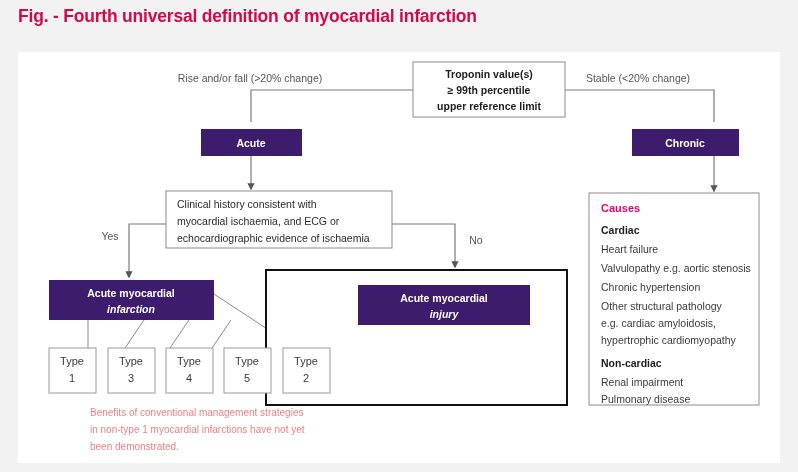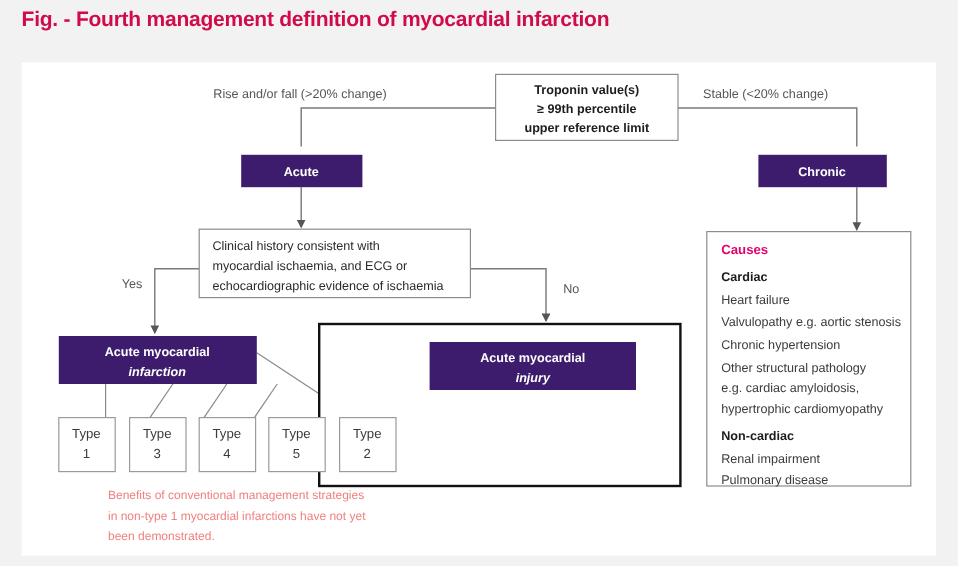--- a/index.html
+++ b/index.html
@@ -46,21 +46,21 @@
   .box-black  { fill: #ffffff; stroke: #111111; stroke-width: 2; }
   .box-type   { fill: #ffffff; stroke: #9a9a9a; stroke-width: 1; }
   .ln         { stroke: #7a7a7a; stroke-width: 1.2; fill: none; }
   .ln-thin    { stroke: #8a8a8a; stroke-width: 1; fill: none; }
 </style>
 </head>
 <body>
 
 <div id="root">
 
-  <div id="fig-title">Fig. - Fourth management definition of myocardial infarction</div>
+  <div id="fig-title">Fig. - Fourth universal definition of myocardial infarction</div>
 
   <div id="diagram-card">
     <svg id="flow" viewBox="0 0 762 411">
       <defs>
         <marker id="arrow" viewBox="0 0 10 10" refX="8" refY="5" markerWidth="6" markerHeight="6" orient="auto-start-reverse">
           <path d="M 0 0 L 10 5 L 0 10 z" fill="#55565a"></path>
         </marker>
       </defs>
 
       <path class="ln" d="M 395 38 L 233 38 L 233 70"></path>

